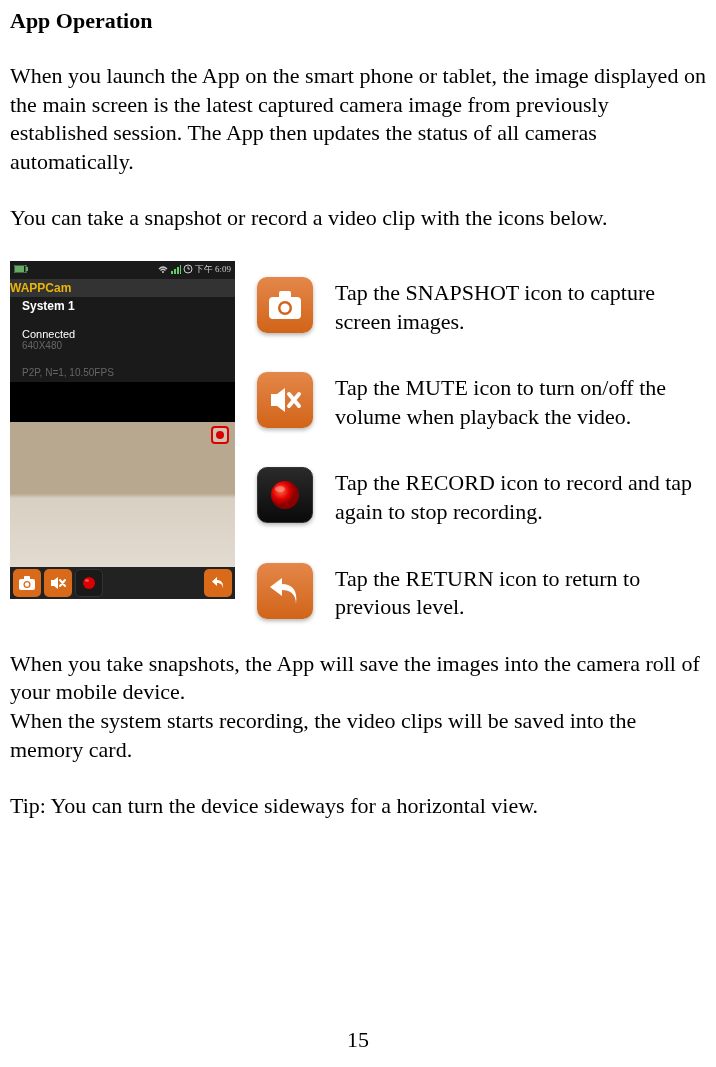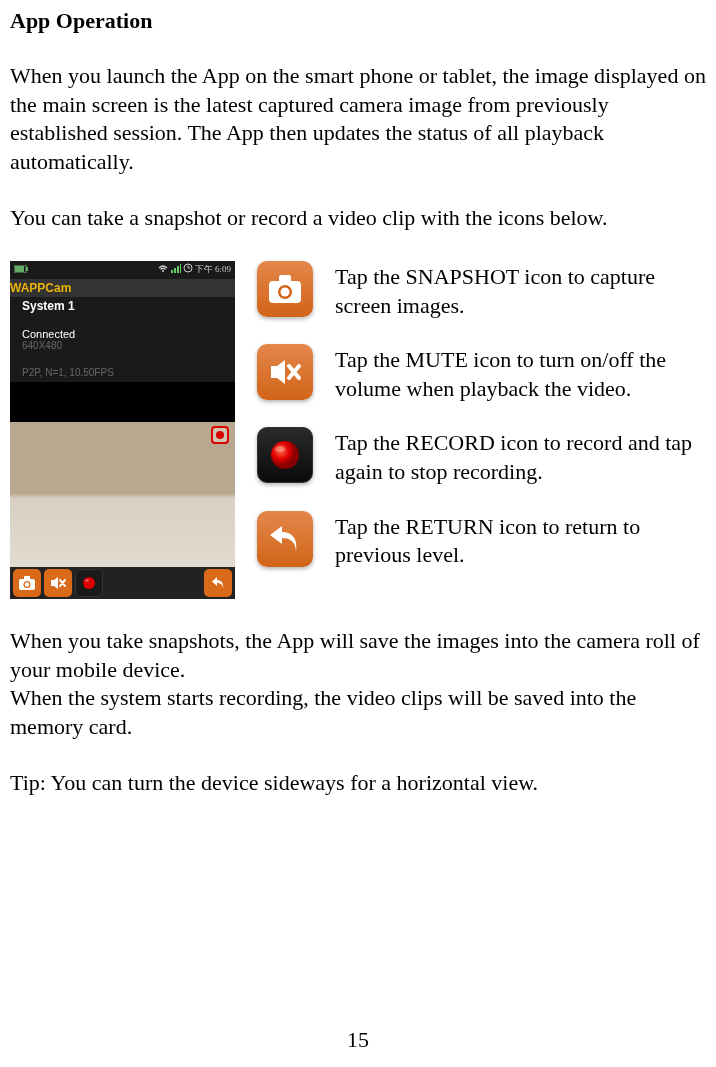--- a/index.html
+++ b/index.html
@@ -37,21 +37,21 @@
       height: 18px;
       background: #1a1a1a;
       display: flex;
       align-items: center;
       justify-content: space-between;
       padding: 0 4px;
       font-size: 9px;
       color: #ccc;
     }
     .status-left { display: flex; gap: 2px; align-items: center; }
-    .status-right { display: flex; gap: 2px; align-items: flex-start; }
+    .status-right { display: flex; gap: 2px; align-items: flex-end; }
     .phone-titlebar {
       background: #333;
       color: #eab308;
       font-size: 12px;
       padding: 2px 0;
       font-weight: bold;
       font-family: Arial, sans-serif;
     }
     .phone-infobar {
       background: #1a1a1a;
@@ -115,21 +115,22 @@
       justify-content: center;
       flex-shrink: 0;
     }
     .tool-btn.orange { background: #d86a1a; }
     .tool-btn.dark { background: #1a1a1a; border: 1px solid #333; }
     .tool-spacer { flex: 1; }
     .icon-list {
       flex: 1;
       display: flex;
       flex-direction: column;
-      gap: 24px;
+      gap: 36px;
+      margin-top: 16px;
     }
     .icon-row {
       display: flex;
       align-items: flex-start;
       gap: 22px;
     }
     .big-icon {
       width: 56px;
       height: 56px;
       border-radius: 10px;
@@ -156,21 +157,21 @@
       text-align: center;
       font-size: 22px;
     }
     .tip-gap { height: 28px; }
   </style>
 </head>
 <body>
 
 <div class="title">App Operation</div>
 
-<div class="para">When you launch the App on the smart phone or tablet, the image displayed on the main screen is the latest captured camera image from previously established session. The App then updates the status of all playback automatically.</div>
+<div class="para">When you launch the App on the smart phone or tablet, the image displayed on the main screen is the latest captured camera image from previously established session. The App then updates the status of all cameras automatically.</div>
 
 <div class="para">You can take a snapshot or record a video clip with the icons below.</div>
 
 <div class="middle-section">
   <div class="phone-shot">
     <div class="phone-status">
       <span class="status-left">
         <span>
           <svg width="14" height="8" viewBox="0 0 14 8">
               <rect x="0" y="0" width="12" height="8" fill="none" stroke="#6a6" stroke-width="1"></rect>

